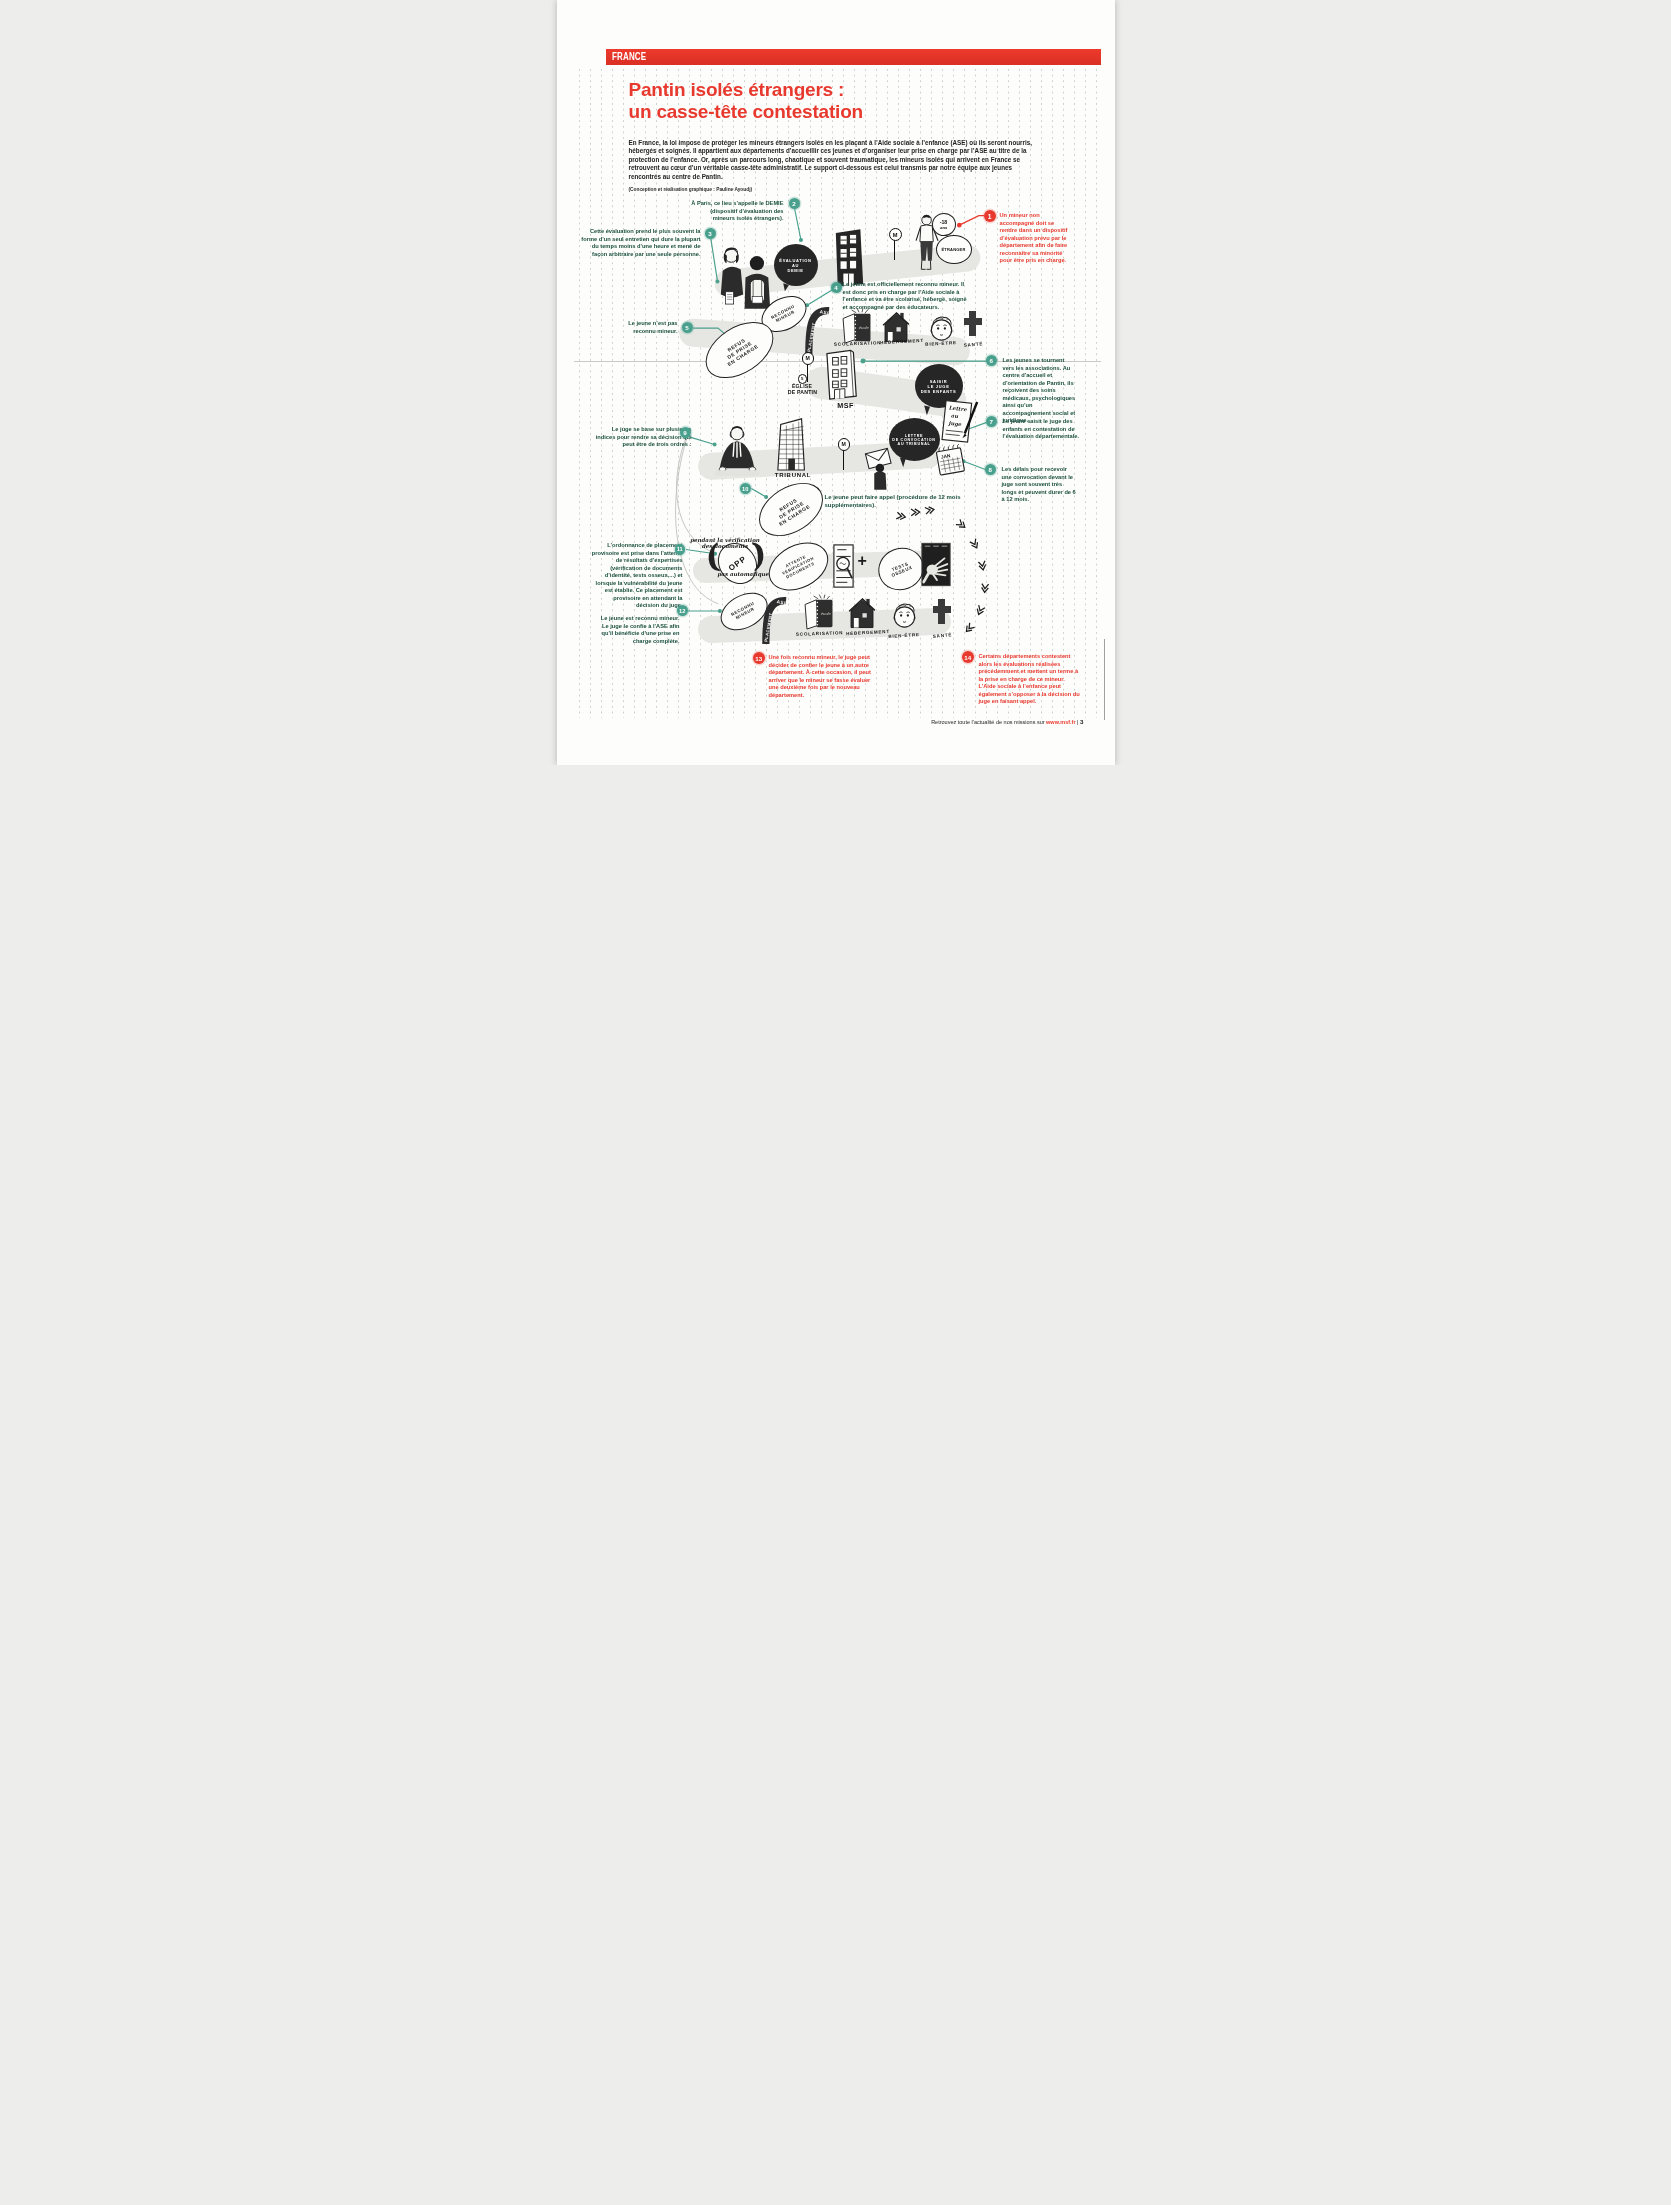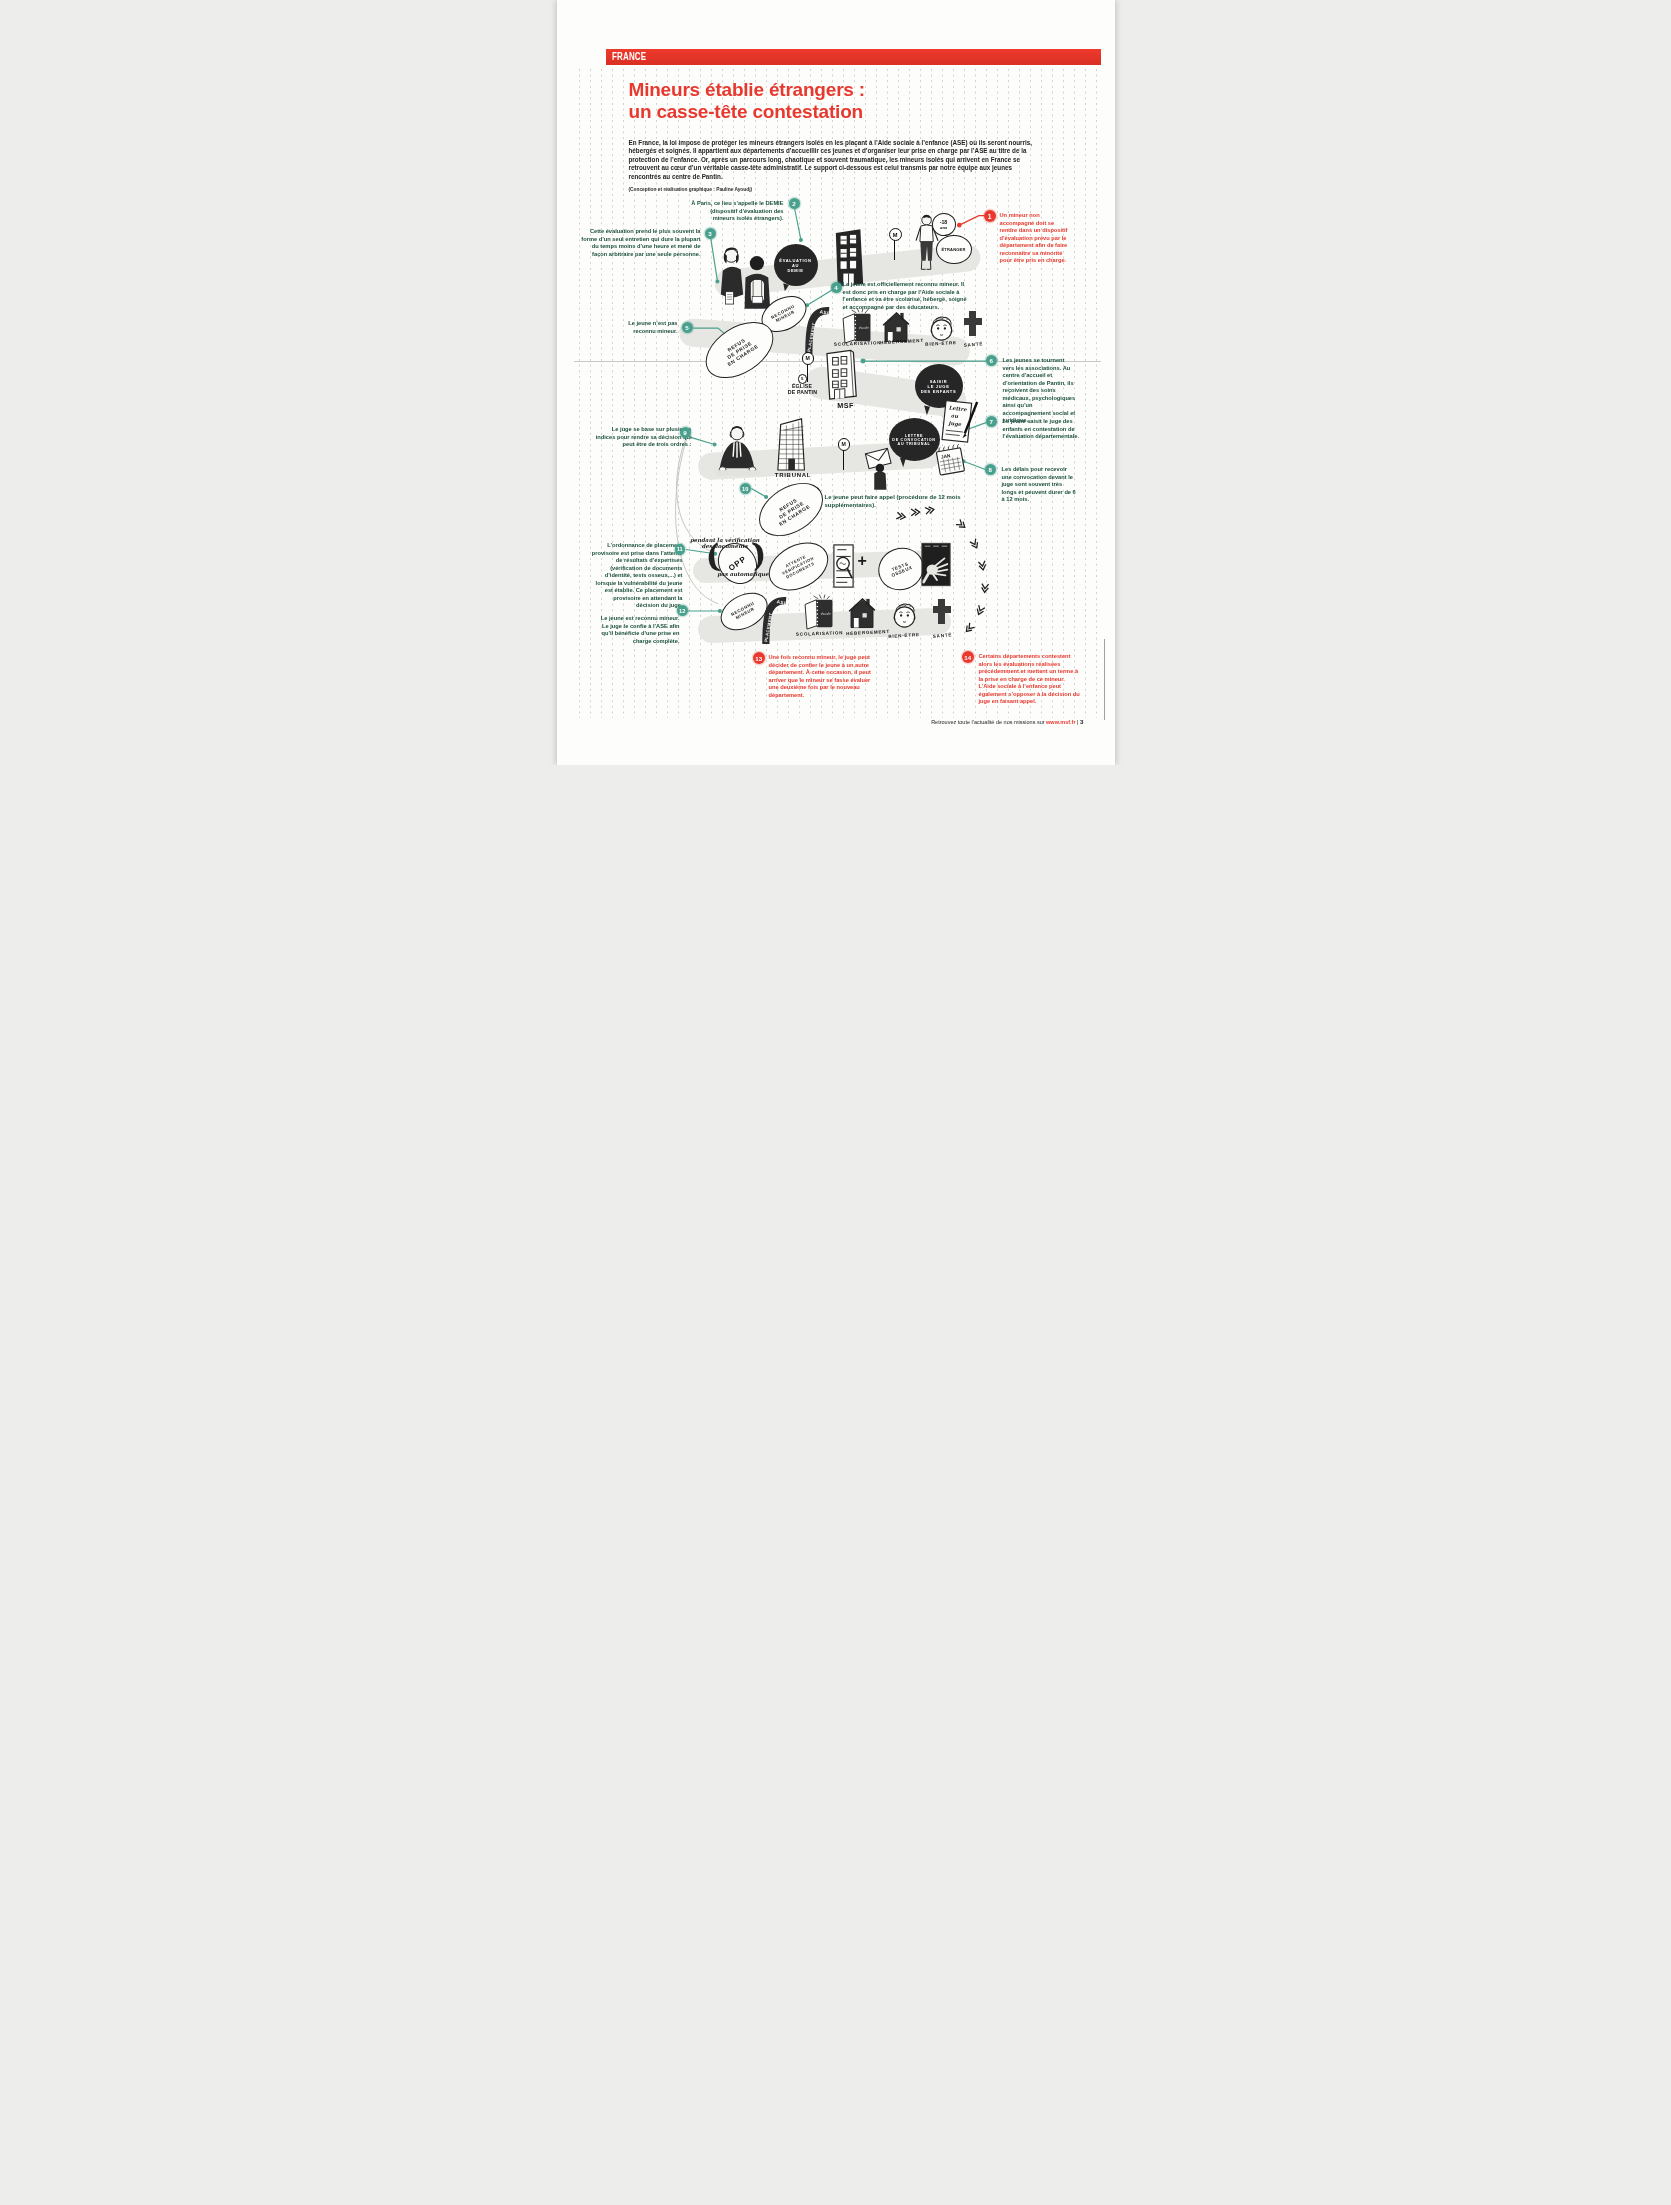--- a/index.html
+++ b/index.html
@@ -60,21 +60,21 @@
   <div class="band" style="left:141px;top:447px;width:243px;height:27px;transform:rotate(-3deg);"></div>
   <div class="band" style="left:136px;top:554px;width:253px;height:25px;transform:rotate(-2deg);"></div>
   <div class="band" style="left:141px;top:612px;width:253px;height:27px;transform:rotate(-2deg);"></div>
   <div class="abs" style="left:17px;top:361px;width:527px;height:0.5px;background:#c9c9c5;"></div>
   <div class="abs" style="left:547px;top:639px;width:1px;height:81px;background:#555;opacity:.55;"></div>
 
   <div class="abs banner">
     <span>FRANCE</span>
   </div>
   <div class="abs title">
-    <div>Mineurs établie étrangers :</div>
+    <div>Pantin isolés étrangers :</div>
     <div>un casse-tête contestation</div>
   </div>
   <div class="abs intro">En France, la loi impose de protéger les mineurs étrangers isolés en les plaçant à l’Aide sociale à l’enfance (ASE) où ils seront nourris, hébergés et soignés. Il appartient aux départements d’accueillir ces jeunes et d’organiser leur prise en charge par l’ASE au titre de la protection de l’enfance. Or, après un parcours long, chaotique et souvent traumatique, les mineurs isolés qui arrivent en France se retrouvent au cœur d’un véritable casse-tête administratif. Le support ci-dessous est celui transmis par notre équipe aux jeunes rencontrés au centre de Pantin.</div>
   <div class="abs credit">(Conception et réalisation graphique : Pauline Ayoudj)</div>
 
   <svg class="abs" style="left:0;top:0;z-index:2;pointer-events:none;" width="558" height="735" viewBox="0 0 1169 1541">
     <g stroke="#49a08d" stroke-width="2.4" fill="none">
       <path d="M497 434 L511 503"></path>
         <circle cx="511" cy="503" r="3" fill="#49a08d"></circle>
       <path d="M322 500 L336 590"></path>

